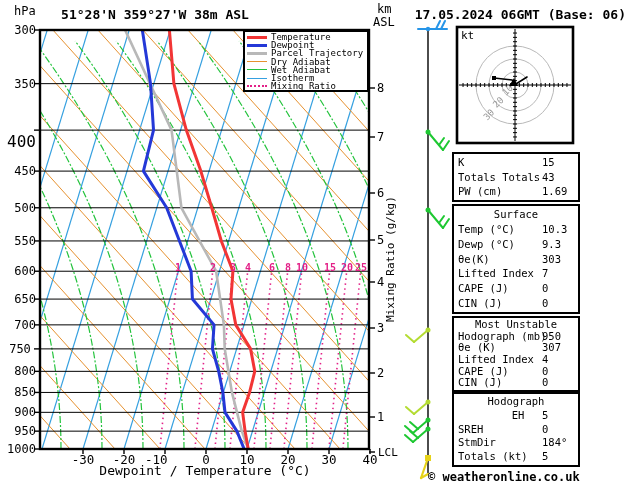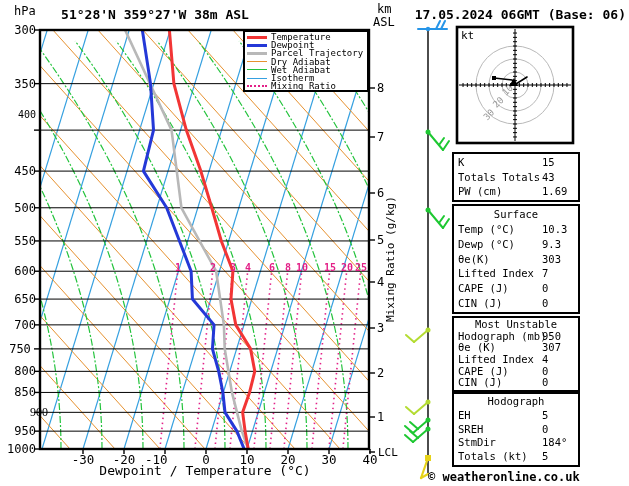--- a/index.html
+++ b/index.html
@@ -278,31 +278,31 @@
 
 <div class="lbl ticklbl" style="left:14px;top:4px;">hPa</div>
 <div class="lbl title" style="left:40px;top:7px;width:230px;text-align:center;">51°28'N 359°27'W 38m ASL</div>
 <div class="lbl ticklbl" style="left:377px;top:2px;">km</div>
 <div class="lbl ticklbl" style="left:373px;top:15px;">ASL</div>
 <div class="lbl title" style="left:405px;top:7px;width:221px;text-align:right;">17.05.2024 06GMT (Base: 06)</div>
 
 <div id="pressure-labels">
       <div class="lbl" style="left: 4px; top: 23px; width: 32px; text-align: right; font-size: 12px;">300</div>
       <div class="lbl" style="left: 4px; top: 76.6467px; width: 32px; text-align: right; font-size: 12px;">350</div>
-      <div class="lbl" style="left: 4px; top: 109px; width: 32px; text-align: right; font-size: 10px;">400</div>
+      <div class="lbl" style="left: 4px; top: 132px; width: 32px; text-align: right; font-size: 16px;">400</div>
       <div class="lbl" style="left: 4px; top: 164.108px; width: 32px; text-align: right; font-size: 12px;">450</div>
       <div class="lbl" style="left: 4px; top: 200.775px; width: 32px; text-align: right; font-size: 12px;">500</div>
       <div class="lbl" style="left: 4px; top: 233.944px; width: 32px; text-align: right; font-size: 12px;">550</div>
       <div class="lbl" style="left: 4px; top: 264.225px; width: 32px; text-align: right; font-size: 12px;">600</div>
       <div class="lbl" style="left: 4px; top: 292.081px; width: 32px; text-align: right; font-size: 12px;">650</div>
       <div class="lbl" style="left: 4px; top: 317.872px; width: 32px; text-align: right; font-size: 12px;">700</div>
       <div class="lbl" style="left: 4px; top: 341.882px; width: 32px; text-align: center; font-size: 12px;">750</div>
       <div class="lbl" style="left: 4px; top: 364.343px; width: 32px; text-align: right; font-size: 12px;">800</div>
       <div class="lbl" style="left: 4px; top: 385.441px; width: 32px; text-align: right; font-size: 12px;">850</div>
-      <div class="lbl" style="left: 16px; top: 405.333px; width: 32px; text-align: right; font-size: 12px; font-family: Liberation Serif, serif;">900</div>
+      <div class="lbl" style="left: 4px; top: 405.333px; width: 32px; text-align: right; font-size: 12px;">900</div>
       <div class="lbl" style="left: 4px; top: 424.149px; width: 32px; text-align: right; font-size: 12px;">950</div>
       <div class="lbl" style="left: 4px; top: 442px; width: 32px; text-align: right; font-size: 12px;">1000</div>
     </div>
 <div id="temp-labels">
       <div class="lbl" style="left: 63px; top: 452px; width: 40px; text-align: center; font-size: 12.5px;">-30</div>
       <div class="lbl" style="left: 104px; top: 452px; width: 40px; text-align: center; font-size: 12.5px;">-20</div>
       <div class="lbl" style="left: 145px; top: 452px; width: 40px; text-align: left; font-size: 12.5px;">-10</div>
       <div class="lbl" style="left: 186px; top: 452px; width: 40px; text-align: center; font-size: 12.5px;">0</div>
       <div class="lbl" style="left: 227px; top: 452px; width: 40px; text-align: center; font-size: 12.5px;">10</div>
       <div class="lbl" style="left: 268px; top: 452px; width: 40px; text-align: center; font-size: 12.5px;">20</div>
@@ -385,21 +385,21 @@
 <div class="panel" id="panel-mu" style="top:316px;height:76px;">
       <div class="hdr" style="line-height: 11.6667px;">Most Unstable</div>
       <div class="row" style="line-height: 11.6667px;"><span>Hodograph (mb)</span><span class="val">950</span></div>
       <div class="row" style="line-height: 11.6667px;"><span>θe (K)</span><span class="val">307</span></div>
       <div class="row" style="line-height: 11.6667px;"><span>Lifted Index</span><span class="val">4</span></div>
       <div class="row" style="line-height: 11.6667px;"><span>CAPE (J)</span><span class="val">0</span></div>
       <div class="row" style="line-height: 11.6667px;"><span>CIN (J)</span><span class="val">0</span></div>
     </div>
 <div class="panel" id="panel-hodo" style="top:392px;height:75px;">
       <div class="hdr" style="line-height: 13.8px;">Hodograph</div>
-      <div class="row" style="line-height: 13.8px;"><span>EH</span><span class="val">5</span></div>
+      <div class="row" style="line-height: 13.8px; text-align: center;"><span>EH</span><span class="val">5</span></div>
       <div class="row" style="line-height: 13.8px;"><span>SREH</span><span class="val">0</span></div>
       <div class="row" style="line-height: 13.8px;"><span>StmDir</span><span class="val">184°</span></div>
       <div class="row" style="line-height: 13.8px;"><span>Totals (kt)</span><span class="val">5</span></div>
     </div>
 
 <div id="copyright">© weatheronline.co.uk</div>
 
 </div>
 
 </body></html>

